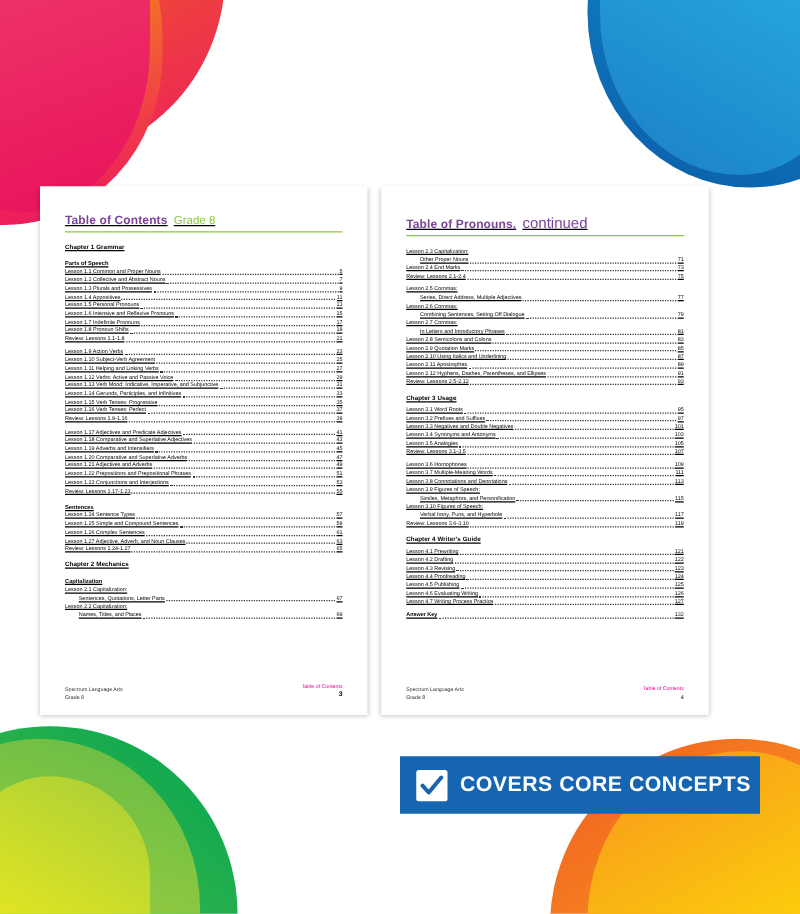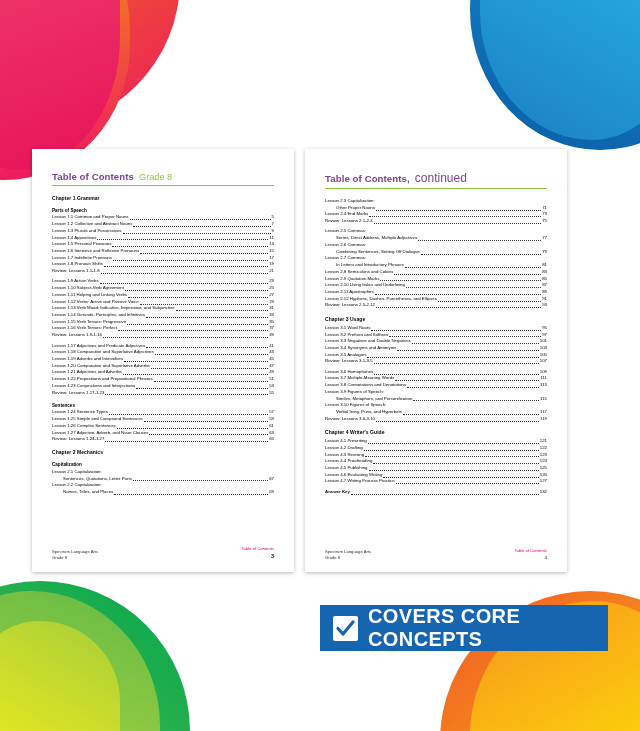--- a/index.html
+++ b/index.html
@@ -91,20 +91,21 @@
     z-index: 5;
   }
   .page {
     width: 262px;
     height: 423px;
     background: #ffffff;
     box-shadow: 0 1px 4px rgba(0,0,0,0.28);
     position: relative;
     padding: 0;
     box-sizing: border-box;
+    text-decoration: underline;
   }
 
   .page-inner {
     padding: 22px 20px 0 20px;
     box-sizing: border-box;
     height: 100%;
     position: relative;
   }
 
   
@@ -216,21 +217,21 @@
   .banner .check-box {
     width: 25px; height: 25px;
     background: #ffffff;
     border-radius: 2px;
     position: relative;
     flex: 0 0 auto;
   }
   .banner .check-box svg { position: absolute; left: 3px; top: 3px; }
   .banner .banner-text {
     color: #ffffff;
-    font-size: 20px;
+    font-size: 17px;
     font-weight: bold;
     letter-spacing: .4px;
     font-family: "Liberation Sans", sans-serif;
   }
 </style>
 </head>
 <body>
 
 <div class="deco deco-tl-1"></div>
 <div class="deco deco-tl-2"></div>
@@ -448,21 +449,21 @@
           <div>Table of Contents</div>
           <span class="pagenum">3</span>
         </div>
       </div>
     </div>
   </div>
 
   <div class="page">
     <div class="page-inner">
       <div class="toc-head">
-        <span class="toc-title">Table of Contents,</span>
+        <span class="toc-title">Table of Pronouns,</span>
         <span class="toc-cont">continued</span>
       </div>
       <div id="right-body">
           <div class="entry nodots">
             <span class="lbl">Lesson 2.3 Capitalization:</span>
             <span class="dots"></span>
             <span class="pg"></span>
           </div>
           <div class="entry sub">
             <span class="lbl">Other Proper Nouns</span>

